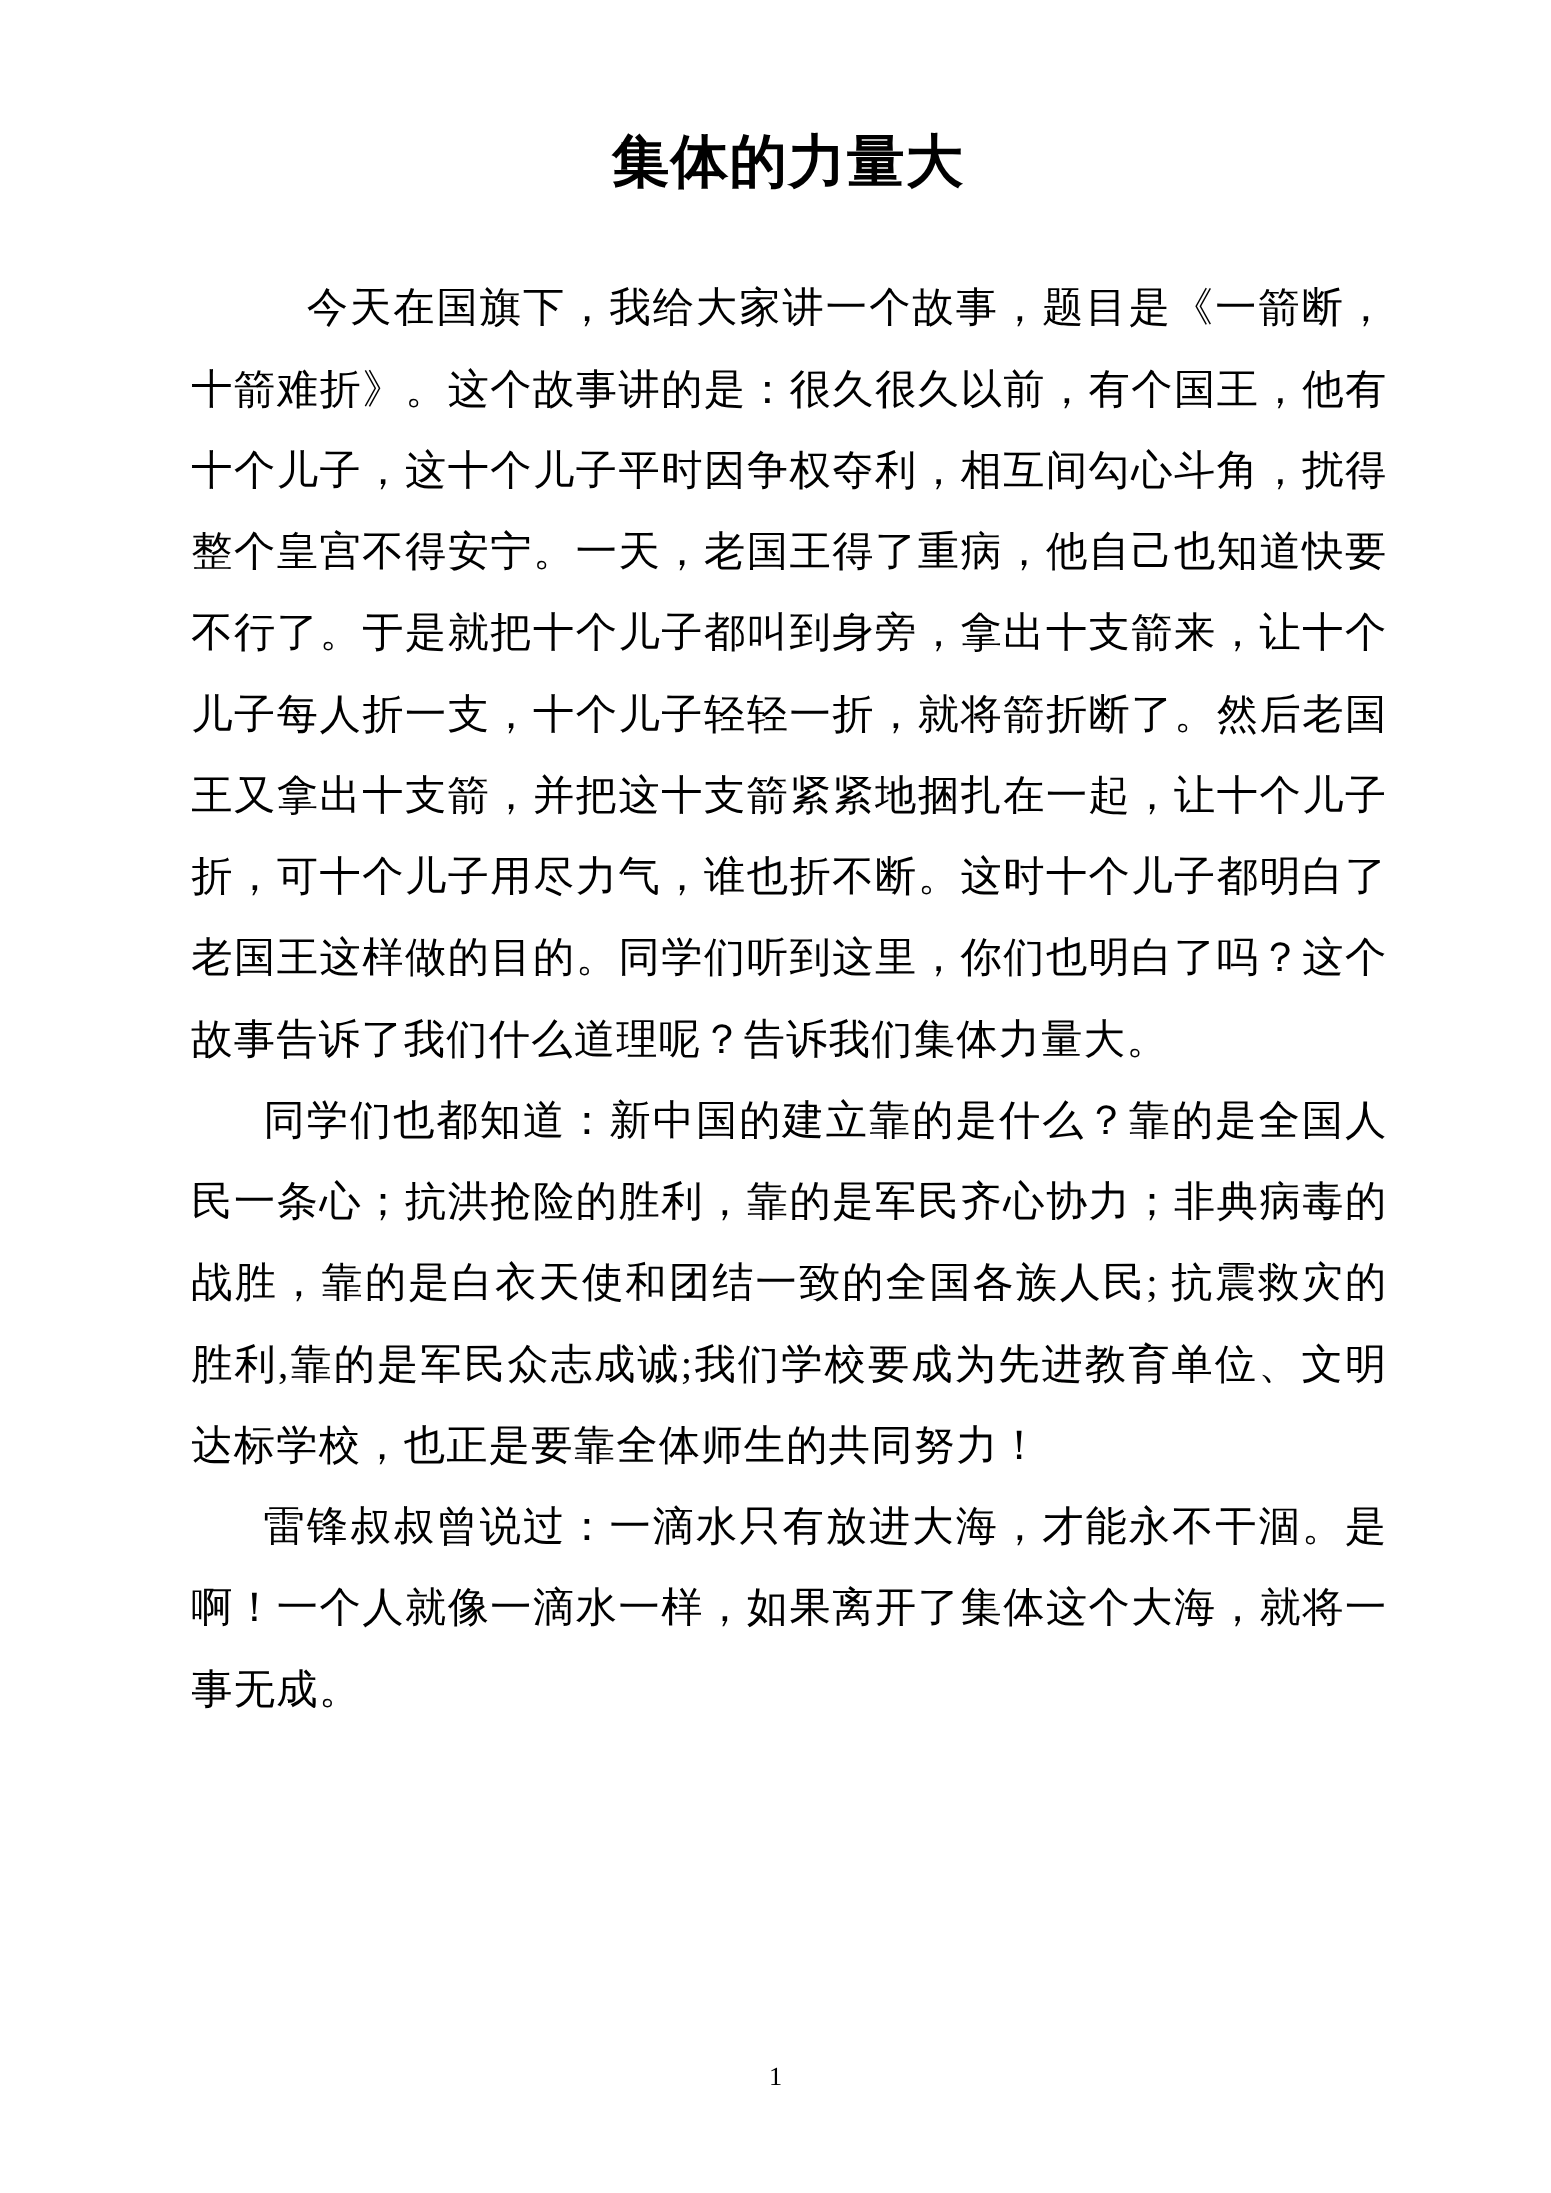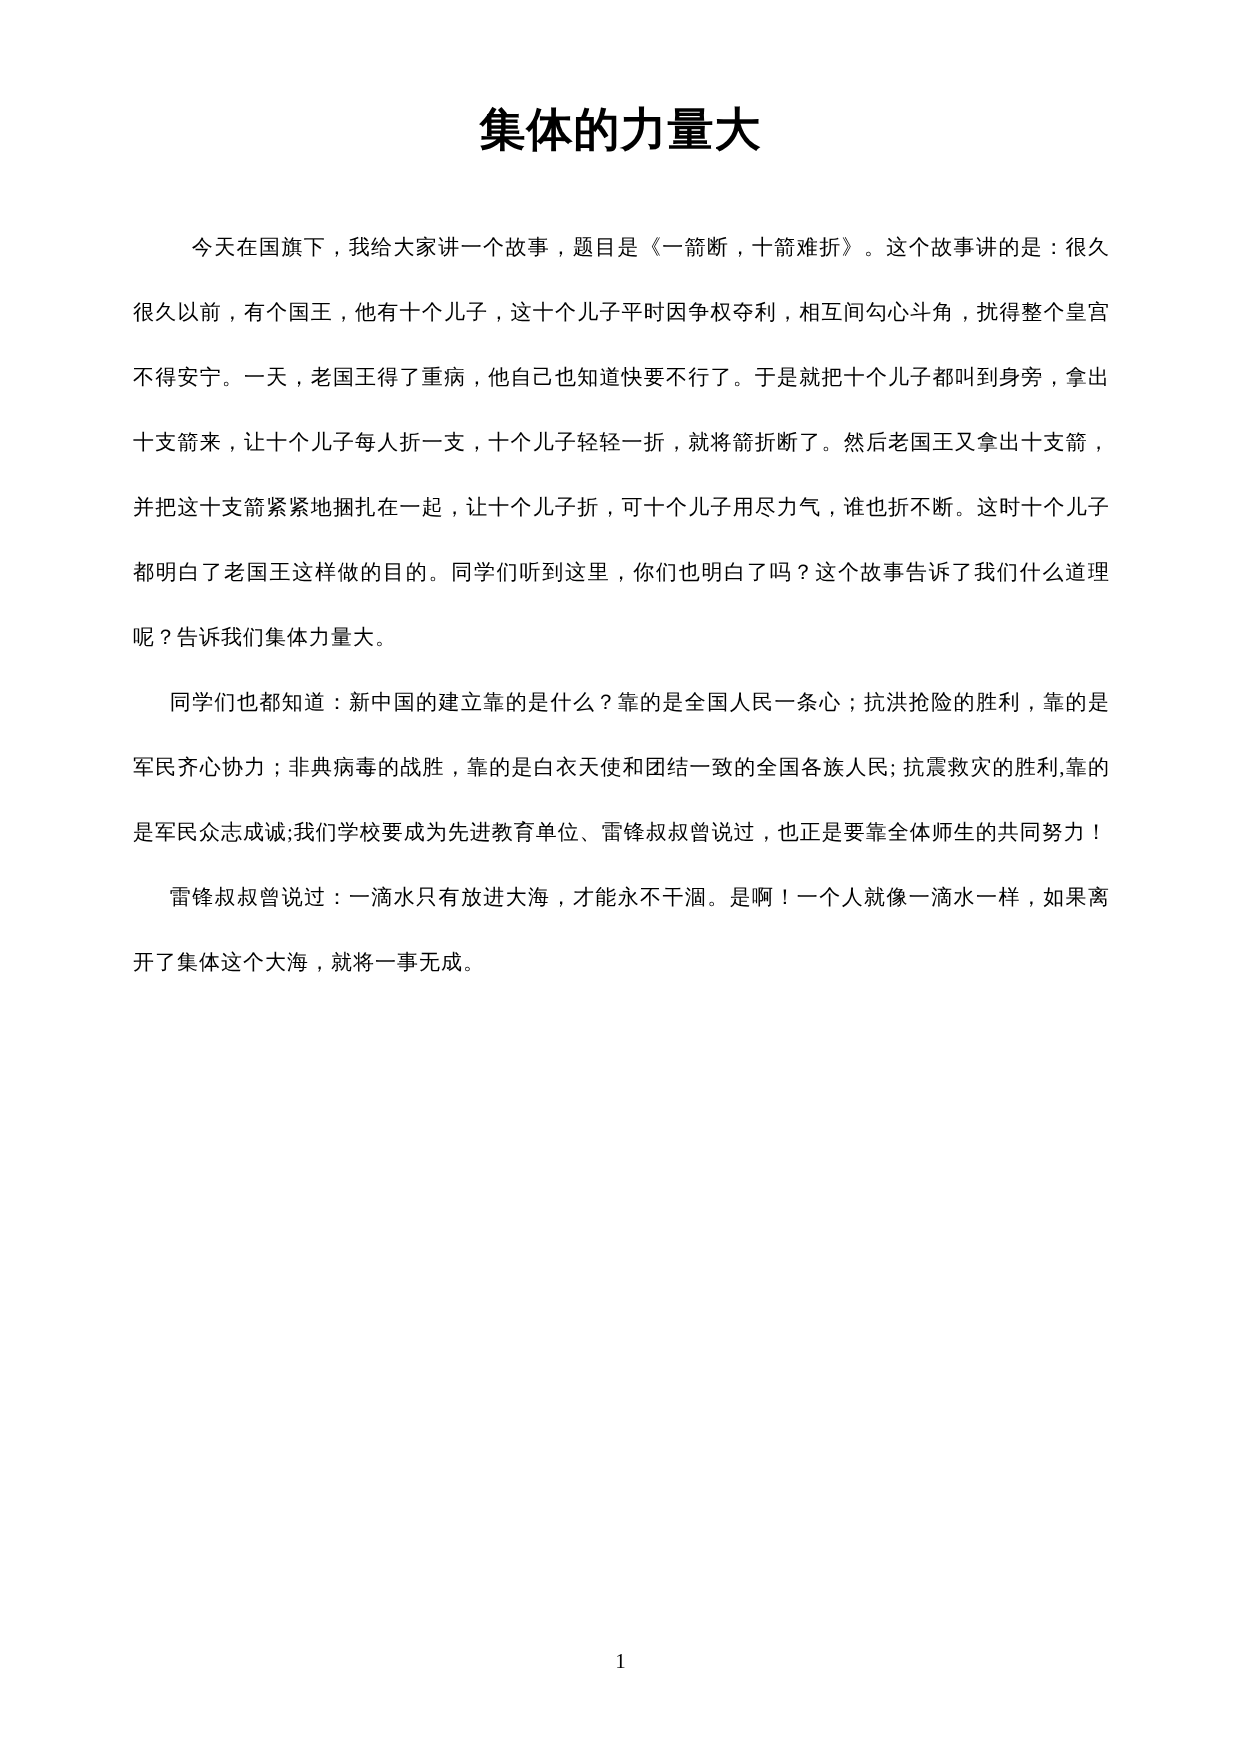--- a/index.html
+++ b/index.html
@@ -10,35 +10,36 @@
   .page {
     position: relative;
     width: 1241px;
     height: 1754px;
     margin: 0 auto;
     background: #ffffff;
     color: #000000;
     font-family: "Liberation Serif", "DejaVu Serif", serif;
     overflow: hidden;
     box-sizing: border-box;
+    padding-left: 20px;
   }
   .doc-title {
     margin: 0;
     padding-top: 100px;
     text-align: center;
     font-family: "Liberation Sans", "DejaVu Sans", sans-serif;
     font-weight: 700;
     font-size: 46px;
     line-height: 1.3;
     letter-spacing: 1px;
   }
   .doc-body {
     margin-top: 55px;
     padding: 0 131px 0 133px;
-    font-size: 21px;
+    font-size: 33px;
     line-height: 65px;
     text-align: justify;
     letter-spacing: 1px;
   }
   .para {
     margin: 0;
   }
   .para.indent-deep {
     text-indent: 2.8em;
   }
@@ -58,19 +59,19 @@
 </style>
 </head>
 <body>
 
 <div class="page">
 
   <h1 class="doc-title">集体的力量大</h1>
 
   <div class="doc-body">
     <p class="para indent-deep">今天在国旗下，我给大家讲一个故事，题目是《一箭断，十箭难折》。这个故事讲的是：很久很久以前，有个国王，他有十个儿子，这十个儿子平时因争权夺利，相互间勾心斗角，扰得整个皇宫不得安宁。一天，老国王得了重病，他自己也知道快要不行了。于是就把十个儿子都叫到身旁，拿出十支箭来，让十个儿子每人折一支，十个儿子轻轻一折，就将箭折断了。然后老国王又拿出十支箭，并把这十支箭紧紧地捆扎在一起，让十个儿子折，可十个儿子用尽力气，谁也折不断。这时十个儿子都明白了老国王这样做的目的。同学们听到这里，你们也明白了吗？这个故事告诉了我们什么道理呢？告诉我们集体力量大。</p>
-    <p class="para indent-normal">同学们也都知道：新中国的建立靠的是什么？靠的是全国人民一条心；抗洪抢险的胜利，靠的是军民齐心协力；非典病毒的战胜，靠的是白衣天使和团结一致的全国各族人民; 抗震救灾的胜利,靠的是军民众志成诚;我们学校要成为先进教育单位、雷锋叔叔曾说过，也正是要靠全体师生的共同努力！</p>
+    <p class="para indent-normal">同学们也都知道：新中国的建立靠的是什么？靠的是全国人民一条心；抗洪抢险的胜利，靠的是军民齐心协力；非典病毒的战胜，靠的是白衣天使和团结一致的全国各族人民; 抗震救灾的胜利,靠的是军民众志成诚;我们学校要成为先进教育单位、文明达标学校，也正是要靠全体师生的共同努力！</p>
     <p class="para indent-normal">雷锋叔叔曾说过：一滴水只有放进大海，才能永不干涸。是啊！一个人就像一滴水一样，如果离开了集体这个大海，就将一事无成。</p>
   </div>
 
   <div class="page-number">1</div>
 
 </div>
 
 </body></html>

